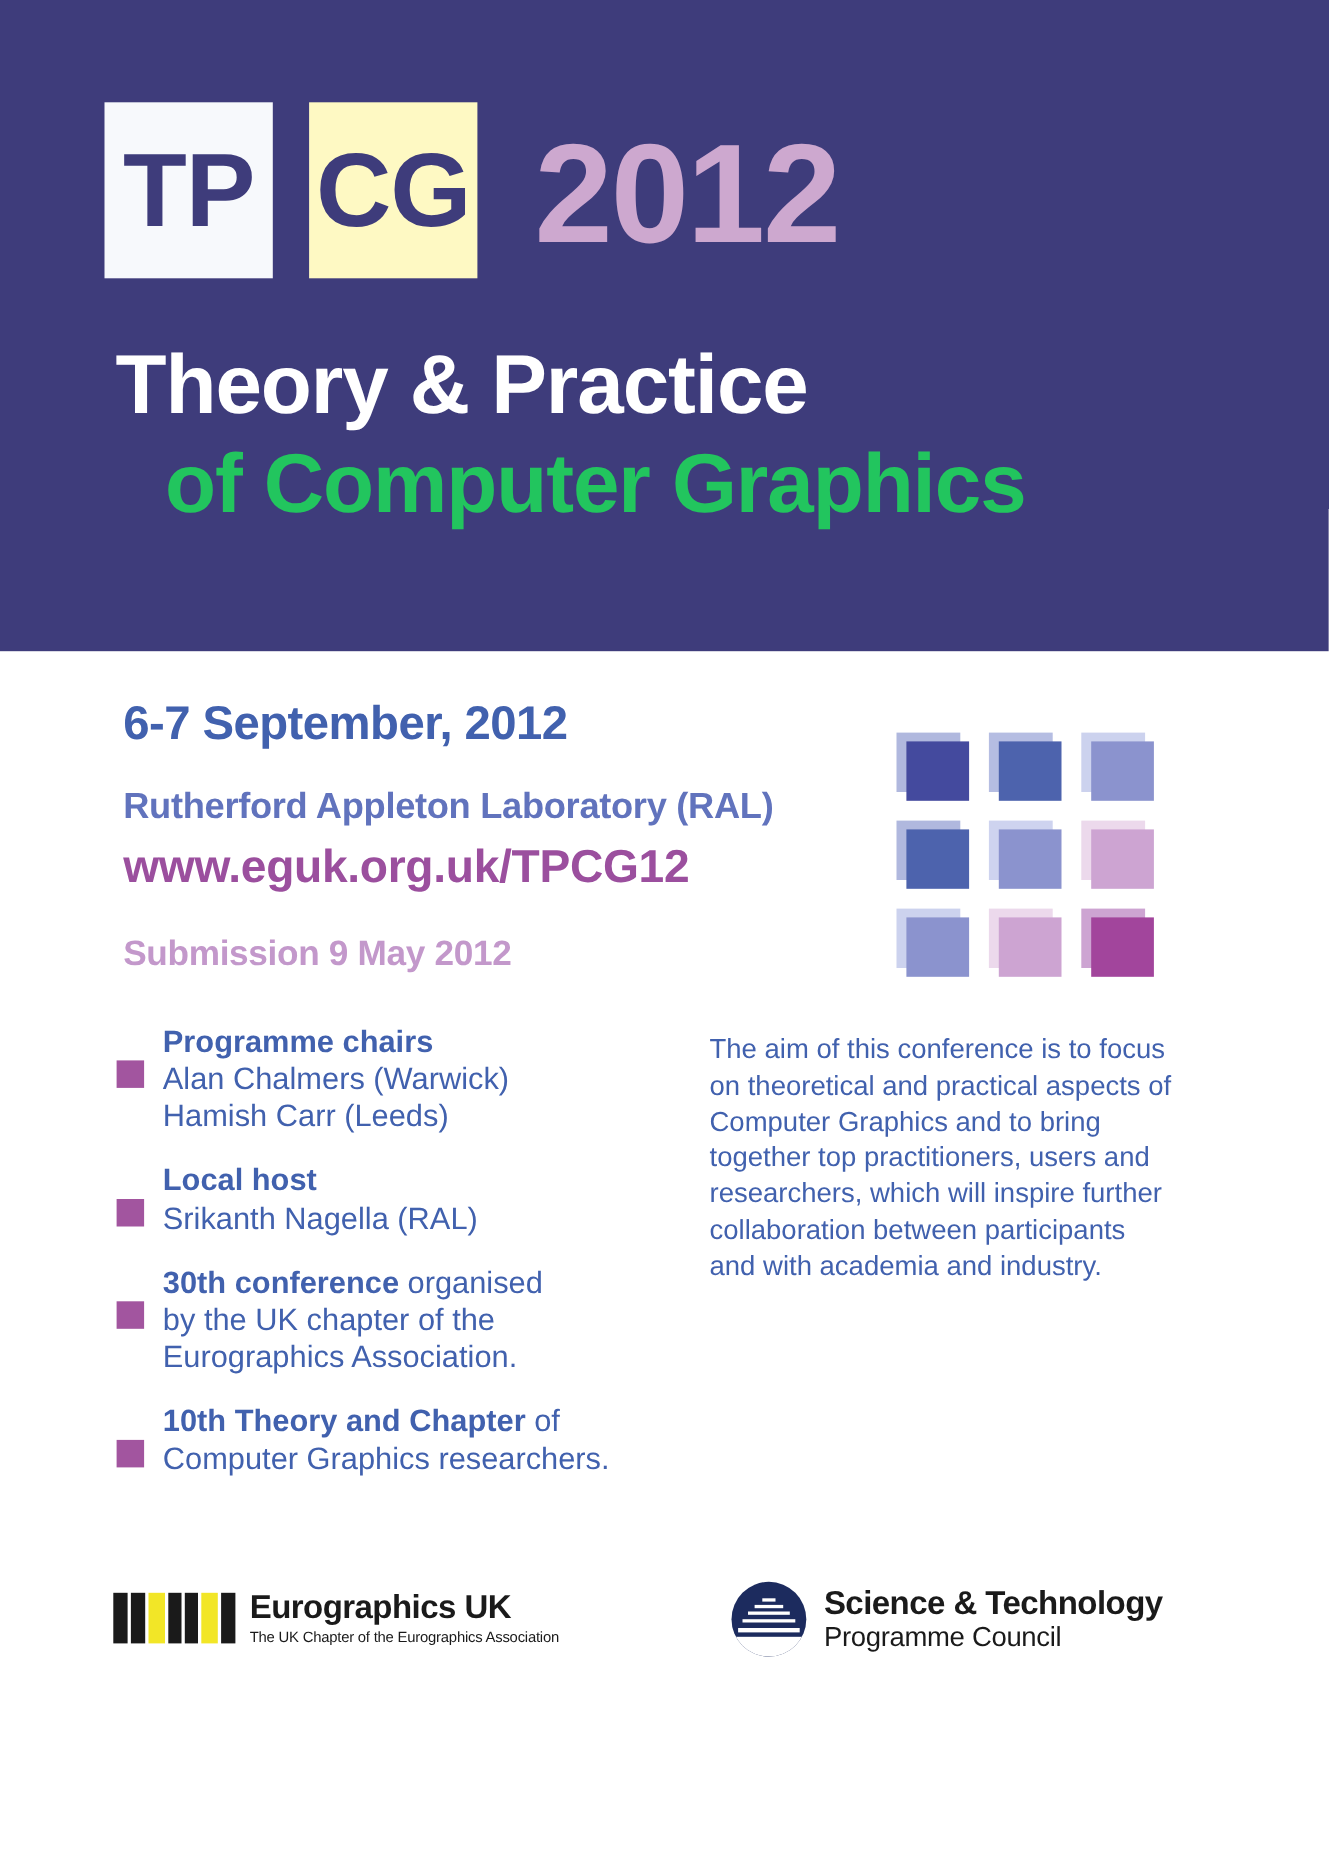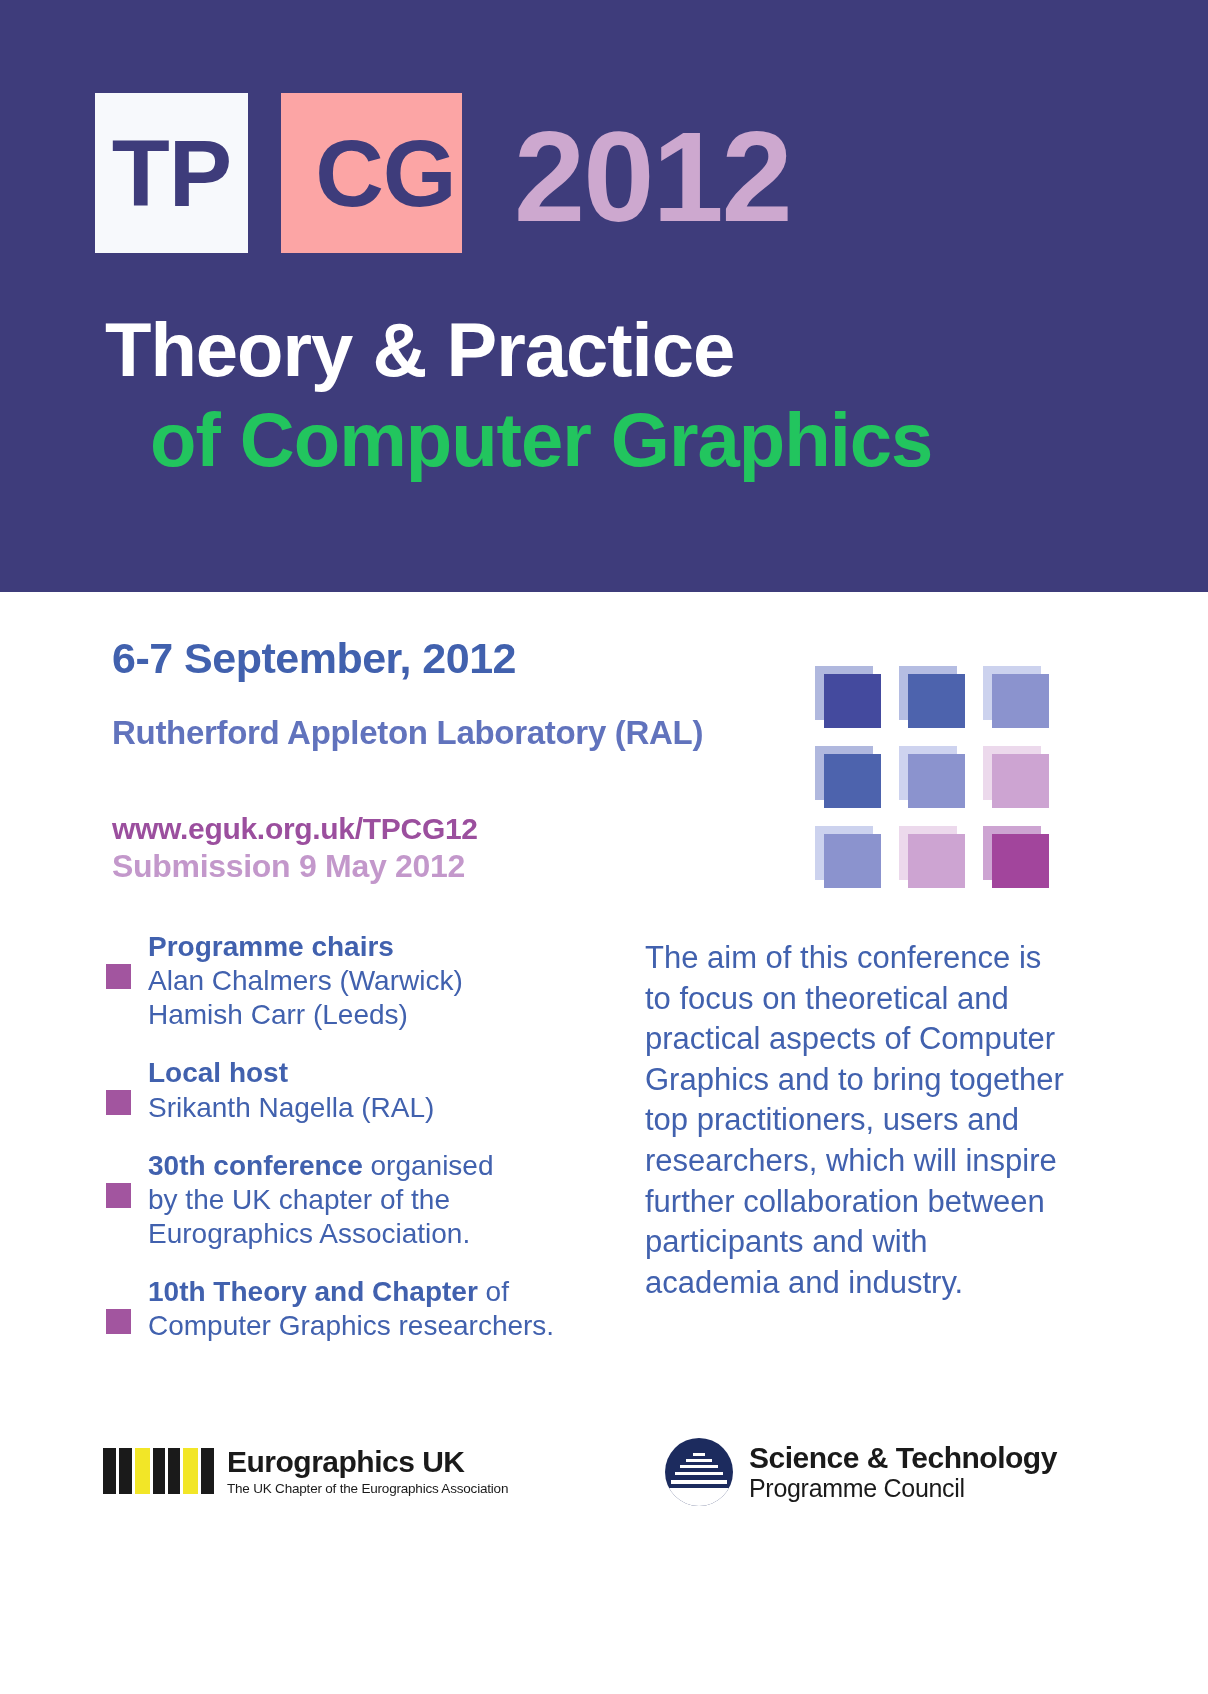--- a/index.html
+++ b/index.html
@@ -18,21 +18,21 @@
   }
   .logo-row{
     position:absolute;left:95px;top:93px;
     display:flex;align-items:flex-start;
   }
   .logo-box{
     width:153px;height:160px;
     background:#f7f9fc;
     display:flex;align-items:center;justify-content:center;
   }
-  .logo-box.second{margin-left:33px;background:#fca5a5;padding-left:28px;}
+  .logo-box.second{margin-left:33px;background:#fef9c3;}
   .logo-box span{
     color:#3e3c7b;
     font-size:95px;
     font-weight:bold;
     letter-spacing:-1px;
     line-height:1;
     font-family:"Liberation Sans", sans-serif;
   }
   .logo-year{
     color:#cda8cf;
@@ -69,23 +69,23 @@
     font-size:43px;font-weight:bold;letter-spacing:-0.5px;
     white-space:nowrap;
   }
   .detail-venue{
     position:absolute;left:112px;top:714px;
     color:#6173bd;
     font-size:33px;font-weight:bold;letter-spacing:-0.3px;
     white-space:nowrap;
   }
   .detail-url{
-    position:absolute;left:112px;top:812px;
+    position:absolute;left:112px;top:764px;
     color:#9b4f9e;
-    font-size:30px;font-weight:bold;letter-spacing:-0.3px;
+    font-size:42px;font-weight:bold;letter-spacing:-0.3px;
     white-space:nowrap;
   }
   .detail-submission{
     position:absolute;left:112px;top:848px;
     color:#c398cb;
     font-size:32px;font-weight:bold;letter-spacing:-0.3px;
     white-space:nowrap;
   }
 
   
@@ -112,21 +112,21 @@
     font-size:28px;
     line-height:1.22;
   }
   .btext .hd{font-weight:bold;display:block;}
   .btext .hdinline{font-weight:bold;}
 
   
   .aim{
     position:absolute;left:645px;top:938px;width:420px;
     color:#4161ae;
-    font-size:31px;
+    font-size:25px;
     line-height:1.31;
   }
 
   
   .footer-eguk{position:absolute;left:103px;top:1446px;}
   .eguk-mark{
     display:flex;align-items:center;height:46px;
   }
   .eg-blk{background:#1a1a1a;width:13px;height:46px;margin-right:3px;}
   .eg-yel{background:#f2e627;width:15px;height:46px;margin-right:3px;}

